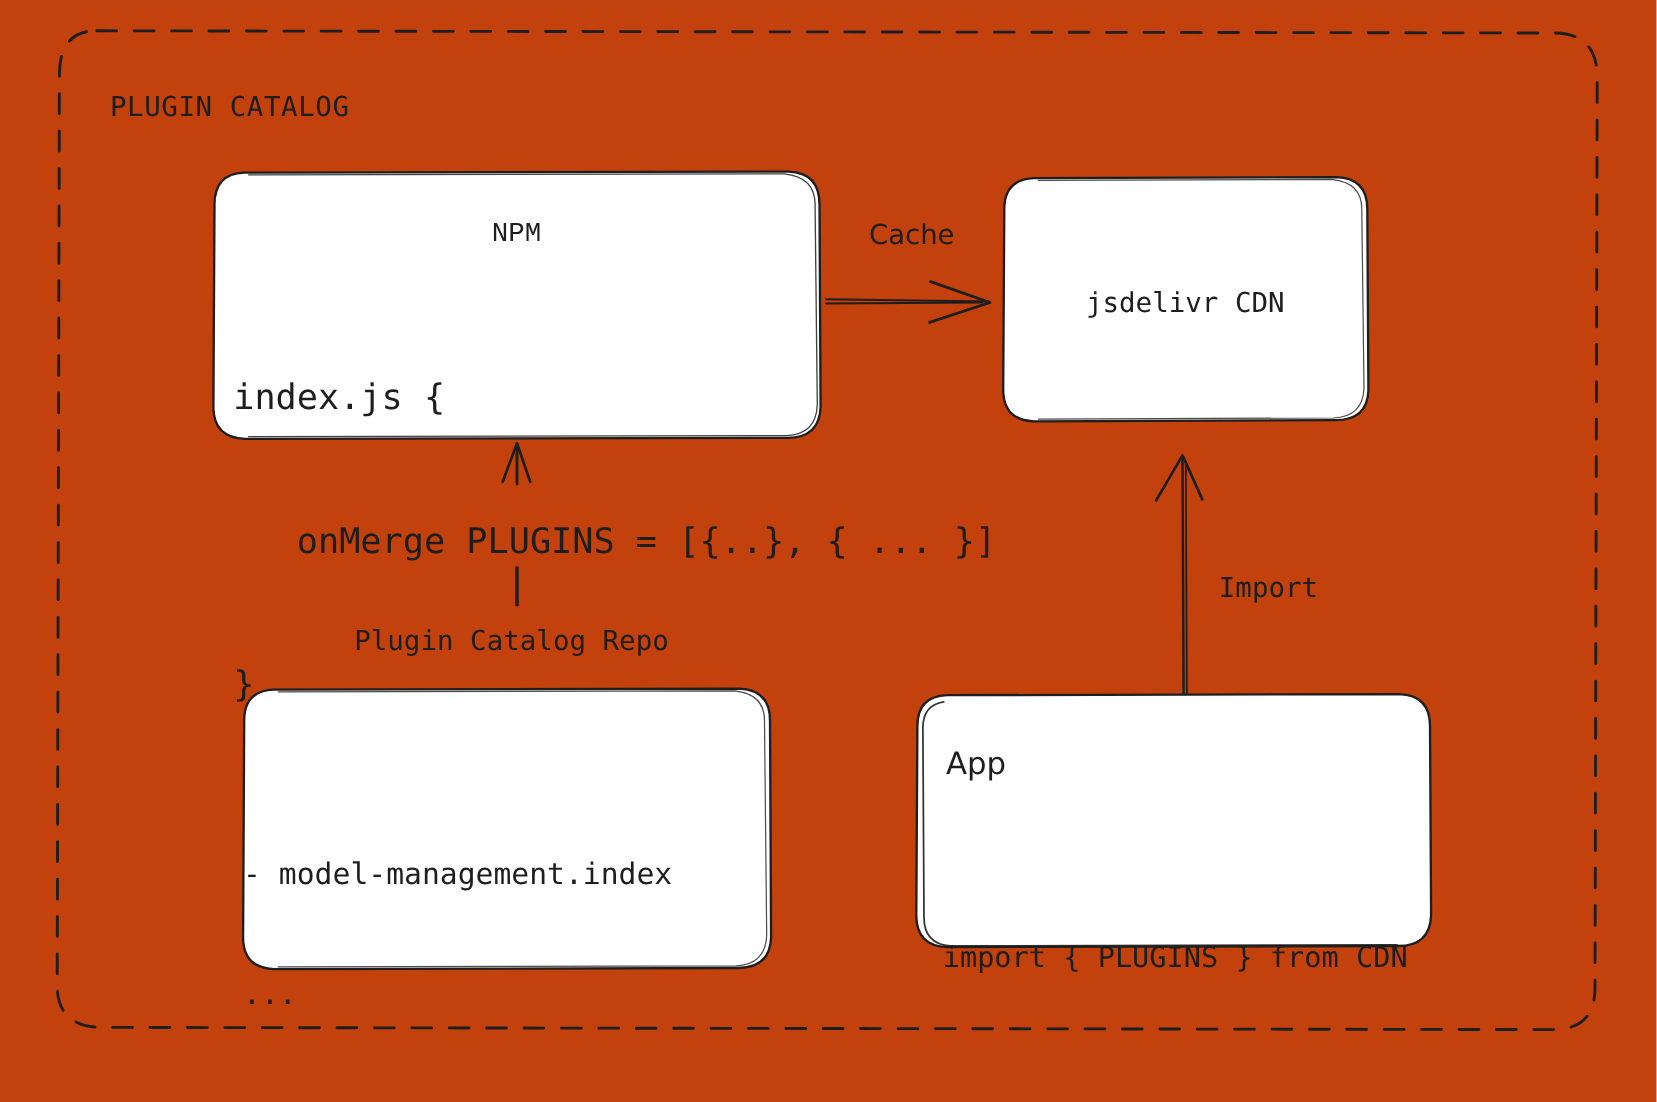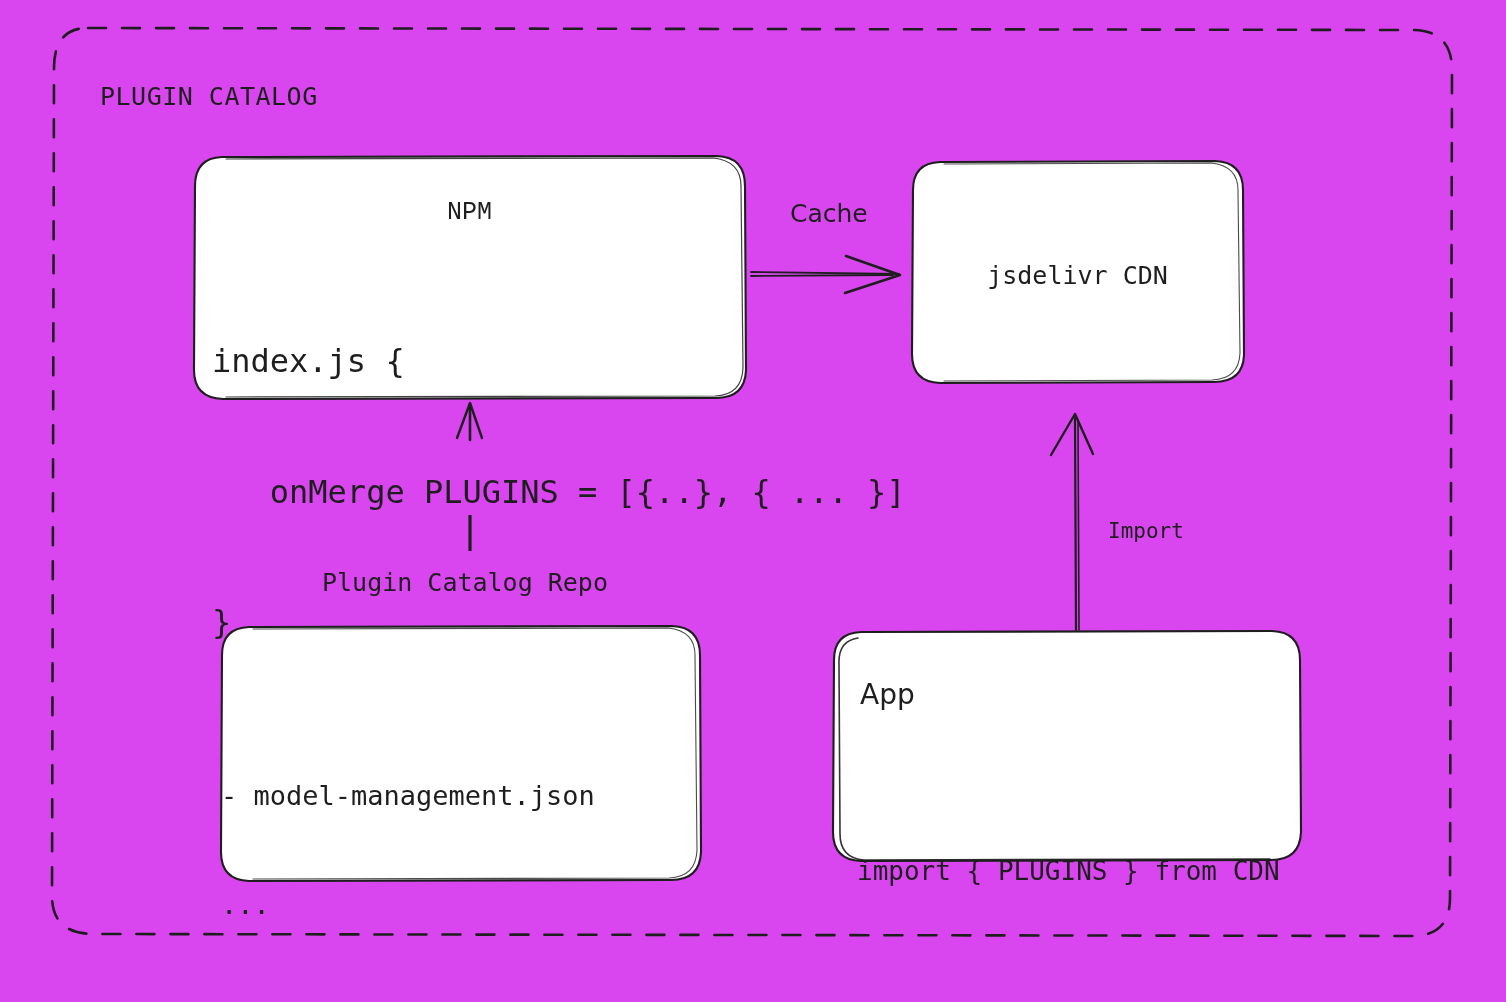--- a/index.html
+++ b/index.html
@@ -4,21 +4,21 @@
 <style>
   html, body {
     margin: 0;
     padding: 0;
     background: #ffffff;
   }
   #canvas {
     position: relative;
     width: 1506px;
     height: 1002px;
-    background: #d946ef;
+    background: #c2410c;
     overflow: hidden;
     font-family: "DejaVu Sans Mono", "Liberation Mono", monospace;
     color: #1e1e1e;
   }
   svg.layer {
     position: absolute;
     left: 0;
     top: 0;
     width: 1506px;
     height: 1002px;
@@ -97,21 +97,21 @@
     left: 221px;
     top: 706px;
     font-size: 27px;
     line-height: 1.34;
   }
 
   
   #import-label {
     left: 1108px;
     top: 518px;
-    font-size: 21px;
+    font-size: 25px;
   }
 
   
   #app-title {
     left: 860px;
     top: 677px;
     font-size: 28px;
   }
   #app-code {
     left: 857px;
@@ -181,21 +181,21 @@
   </div>
 
   <div class="txt sans" id="cache-label">Cache</div>
 
   <div class="txt" id="cdn-title">jsdelivr CDN</div>
 
 
   <div class="txt" id="repo-label">Plugin Catalog Repo</div>
 
   <div class="txt" id="repo-items">
-    <div>- model-management.json</div>
+    <div>- model-management.index</div>
     <div>...</div>
   </div>
 
   <div class="txt" id="import-label">Import</div>
 
   <div class="txt sans" id="app-title">App</div>
 
   <div class="txt" id="app-code">
     <div>import { PLUGINS } from CDN</div>
     

